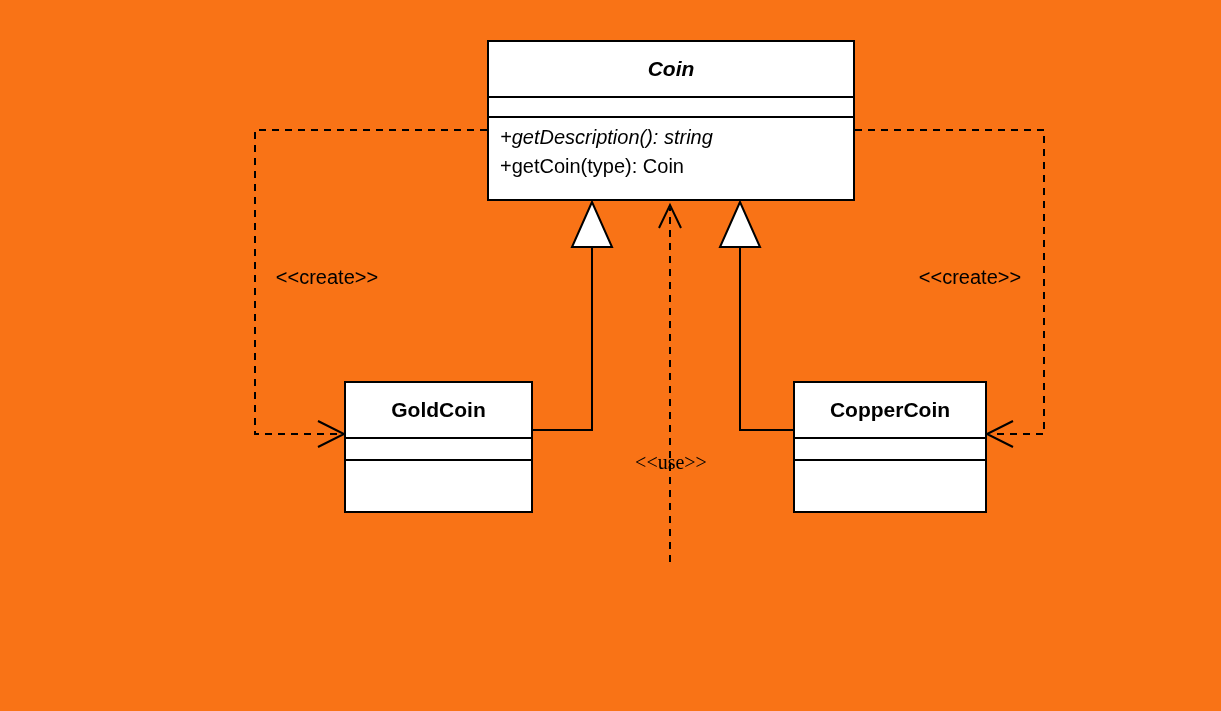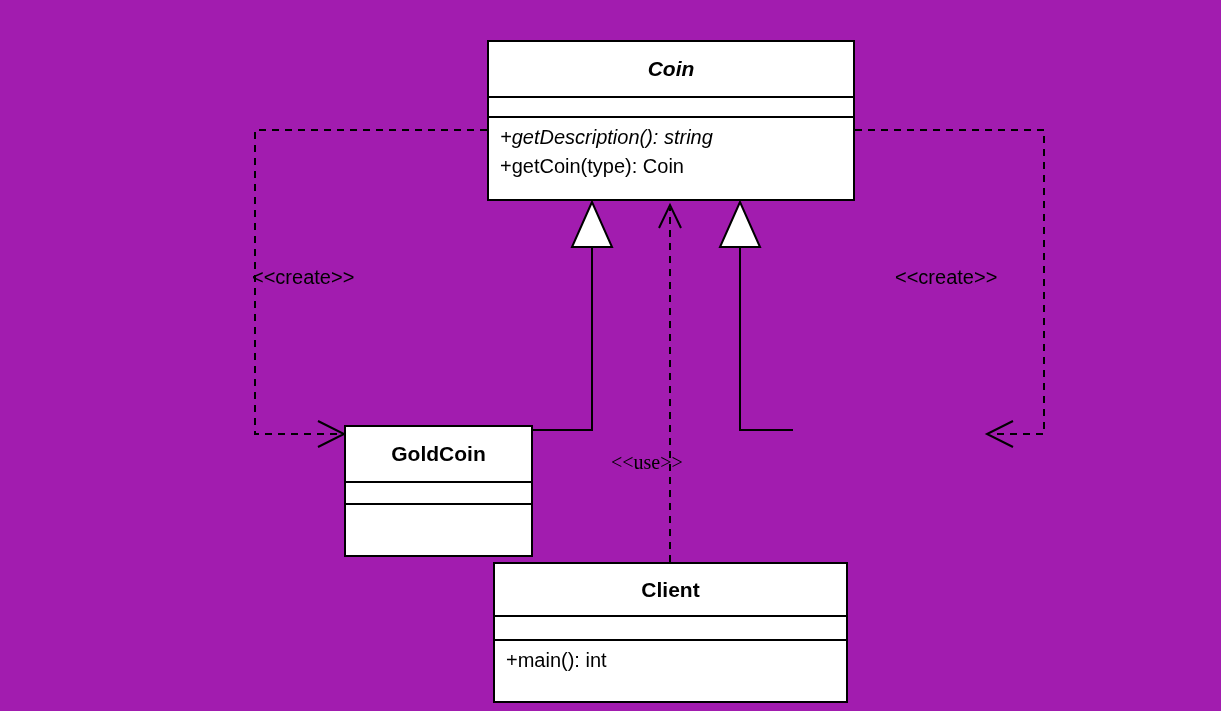--- a/index.html
+++ b/index.html
@@ -8,21 +8,21 @@
     width: 1221px;
     height: 711px;
     background: #ffffff;
     font-family: "Liberation Sans", sans-serif;
     overflow: hidden;
   }
   #canvas {
     position: relative;
     width: 1221px;
     height: 711px;
-    background: #a21caf;
+    background: #f97316;
   }
   #connector-layer {
     position: absolute;
     left: 0;
     top: 0;
     width: 1221px;
     height: 711px;
   }
   .uml-class {
     position: absolute;
@@ -55,21 +55,21 @@
     font-size: 20px;
     line-height: 29px;
     padding: 5px 16px 0 11px;
   }
   .m-italic { font-style: italic; }
   .m-underline { }
   .edge-label {
     position: absolute;
     font-size: 20px;
     color: #000000;
-    text-align: left;
+    text-align: center;
     background: transparent;
     white-space: nowrap;
   }
 </style>
 </head>
 <body>
 
 <div id="canvas">
 
   <svg id="connector-layer" viewBox="0 0 1221 711" xmlns="http://www.w3.org/2000/svg">
@@ -92,32 +92,30 @@
 
   <div class="uml-class" style="left:487px; top:40px; width:368px; height:161px;">
     <div class="uml-title abstract" style="height:54px;">Coin</div>
     <div class="uml-sec" style="height:20px;"></div>
     <div class="uml-sec uml-methods">
       <div class="m-italic">+getDescription(): string</div>
       <div class="m-underline">+getCoin(type): Coin</div>
     </div>
   </div>
 
-  <div class="uml-class" style="left:344px; top:381px; width:189px; height:132px;margin-top:44px;">
+  <div class="uml-class" style="left:344px; top:381px; width:189px; height:132px;">
     <div class="uml-title" style="height:54px;">GoldCoin</div>
     <div class="uml-sec" style="height:22px;"></div>
     <div class="uml-sec uml-methods"></div>
   </div>
 
+  <div class="uml-class" style="left:793px; top:381px; width:194px; height:132px;">
+    <div class="uml-title" style="height:54px;">CopperCoin</div>
+    <div class="uml-sec" style="height:22px;"></div>
+    <div class="uml-sec uml-methods"></div>
+  </div>
 
-  <div class="uml-class" style="left:493px; top:562px; width:355px; height:141px;">
-    <div class="uml-title" style="height:51px;">Client</div>
-    <div class="uml-sec" style="height:24px;"></div>
-    <div class="uml-sec uml-methods">
-      <div>+main(): int</div>
-    </div>
-  </div>
 
   <div class="edge-label" style="left:252px; top:266px; width:150px;">&lt;&lt;create&gt;&gt;</div>
   <div class="edge-label" style="left:895px; top:266px; width:150px;">&lt;&lt;create&gt;&gt;</div>
   <div class="edge-label" style="left:611px; top:451px; width:120px;font-family:Liberation Serif, serif;">&lt;&lt;use&gt;&gt;</div>
 
 </div>
 
 </body></html>

